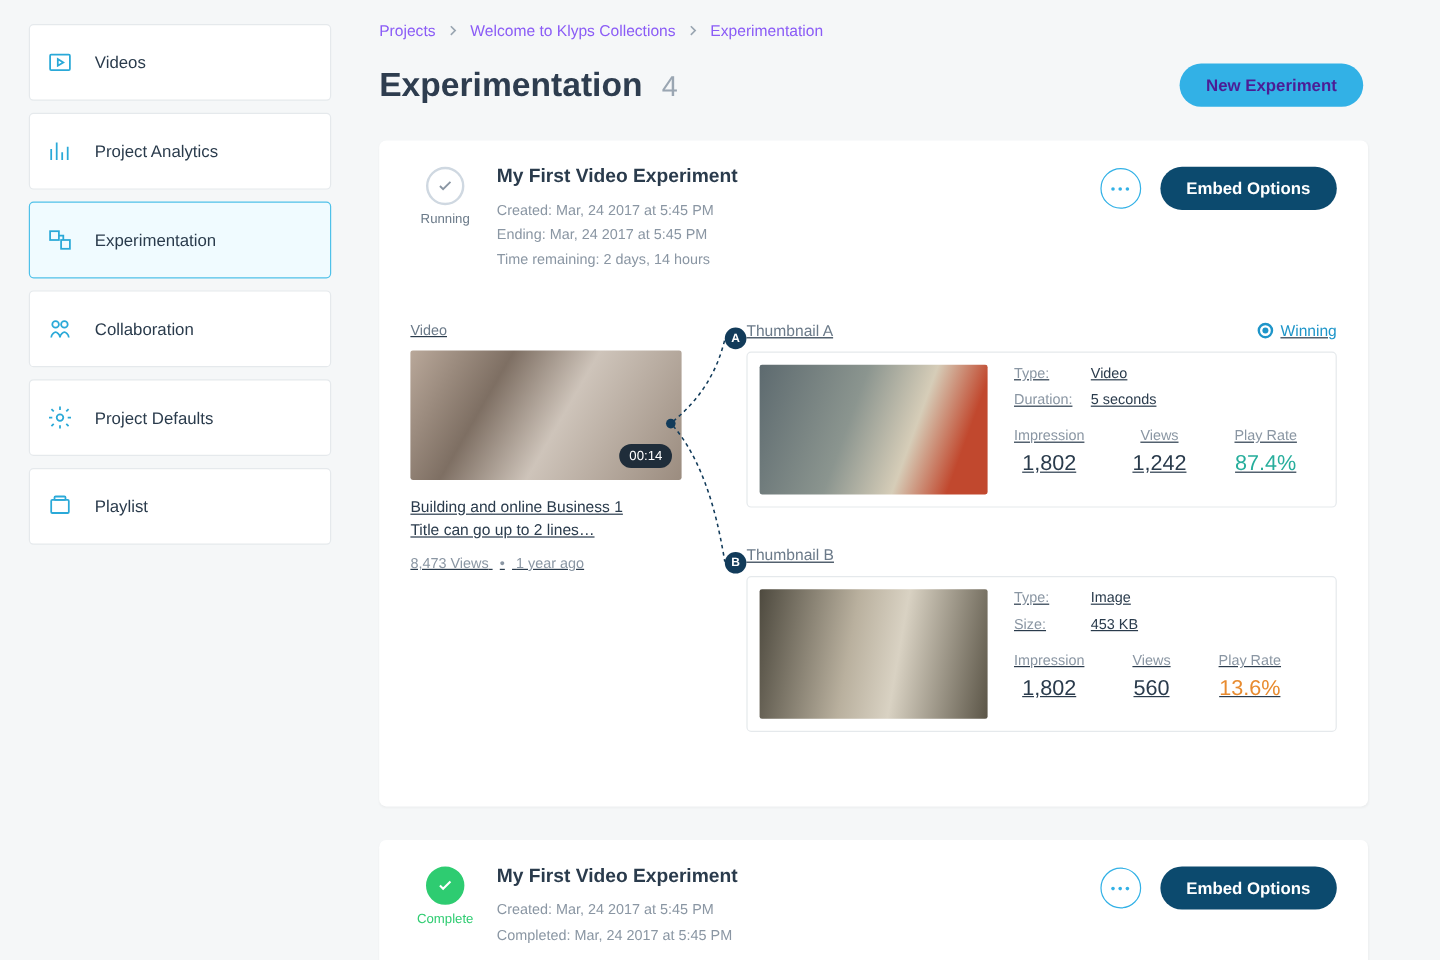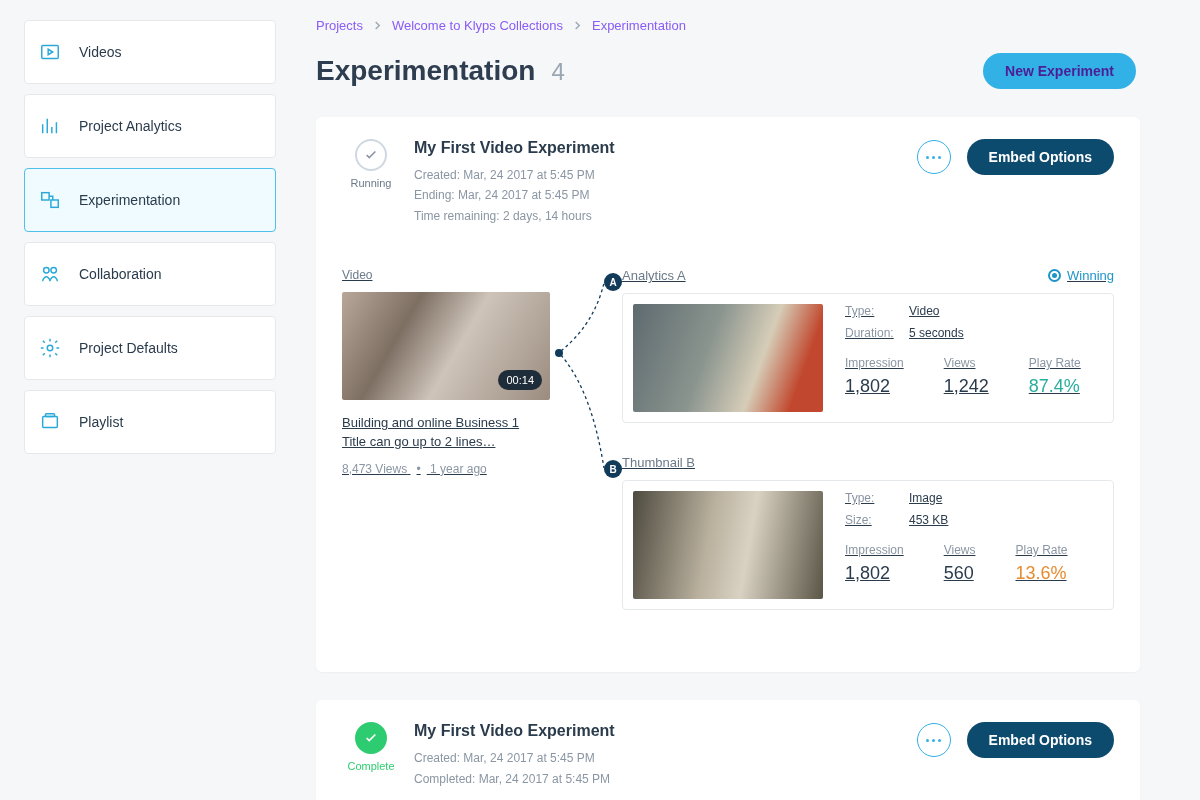--- a/index.html
+++ b/index.html
@@ -34,39 +34,39 @@
   .status-text { font-size:11px; color:#6b7a89; }
   .status-text.complete { color:#2ecc71; }
   .exp-meta { flex:1; padding-left:14px;}
   .exp-meta h3 { font-size:16px; color:#2a3b4c; font-weight:600; margin-bottom:8px;}
   .exp-meta .line { font-size:12px; color:#8a96a3; line-height:1.7;}
   .head-actions { display:flex; align-items:center; gap:16px; }
   .card-body { padding:24px 26px 30px; position:relative;text-decoration:underline; }
   .split { display:flex; gap:0; align-items:flex-start;}
   .vcol { width:220px; position:relative;}
   .vcol h5 { font-size:12px; color:#6b7a89; margin-bottom:10px; font-weight:500;}
-  .thumb-lg { width:208px; height:108px; border-radius:2px; position:relative; overflow:hidden;}
+  .thumb-lg { width:226px; height:108px; border-radius:2px; position:relative; overflow:hidden;}
   .time-pill { position:absolute; right:8px; bottom:10px; background:#1f2d3a; color:#fff; font-size:11px; padding:4px 8px; border-radius:999px;}
   .vtitle { font-size:13px; color:#2a3b4c; margin-top:14px; line-height:1.45; width:185px;}
   .vmeta { font-size:12px; color:#8a96a3; margin-top:10px;}
   .vmeta .dot { padding:0 6px;}
   .connector { width:60px; position:relative;}
   .connector svg { position:absolute; left:-8px; top:-50px; }
   .variants { flex:1; }
   .var-head { display:flex; align-items:center; justify-content:space-between; font-size:13px; color:#6b7a89; margin-bottom:10px;}
   .win-pill { display:flex; align-items:center; gap:6px; color:#1e95c9; font-size:13px;}
   .win-pill .ring { width:13px; height:13px; border:2px solid #1e95c9; border-radius:50%; position:relative;}
   .win-pill .ring::after { content:''; position:absolute; inset:2px; background:#1e95c9; border-radius:50%;}
   .var-card { display:flex; border:1px solid #e5e9ec; border-radius:4px; padding:10px; margin-bottom:32px; background:#fff;}
   .var-thumb { width:190px; height:108px; border-radius:2px; flex:0 0 auto;}
   .var-info { padding-left:22px; flex:1;}
   .kv { display:flex; font-size:12px; margin-bottom:8px;}
   .kv .k { width:64px; color:#8a96a3;}
   .kv .v { color:#2a3b4c;}
-  .stats { display:flex; gap:40px; margin-top:16px;}
+  .stats { display:flex; gap:40px; margin-top:16px;text-align:center;}
   .stat .lab { font-size:12px; color:#8a96a3; margin-bottom:6px;}
   .stat .val { font-size:18px; color:#2a3b4c; font-weight:500;}
   .stat .val.good { color:#27ae9c;}
   .stat .val.bad { color:#e88b2f;}
   .node { position:absolute; width:18px; height:18px; border-radius:50%; background:#123b5a; color:#fff; font-size:10px; font-weight:600; display:flex; align-items:center; justify-content:center;}
   
   .photo1 { background:linear-gradient(120deg,#b9a89a 0%,#7e6f63 30%,#cec4ba 55%, #9b8c7f 100%); }
   .photo2 { background:linear-gradient(110deg,#5d6a6f 0%, #8b958f 40%, #d6cdb8 65%, #c1482e 85%); }
   .photo3 { background:linear-gradient(100deg,#4e4a3f 0%, #b9b09e 40%, #d9d2c3 60%, #5b5547 100%); }
 </style>
@@ -198,21 +198,21 @@
               <circle cx="5" cy="135" r="4" fill="#123b5a"></circle>
               <path d="M7 133 C 35 110, 45 85, 50 65" stroke="#123b5a" stroke-width="1.3" stroke-dasharray="3 3" fill="none"></path>
               <path d="M7 137 C 35 170, 45 220, 50 250" stroke="#123b5a" stroke-width="1.3" stroke-dasharray="3 3" fill="none"></path>
             </svg>
             <div class="node" style="left:42px; top:5px;">A</div>
             <div class="node" style="left:42px; top:192px;">B</div>
           </div>
           <div class="variants">
 
             <div class="var-head">
-              <span>Analytics A</span>
+              <span>Thumbnail A</span>
               <span class="win-pill">
                 <span class="ring"></span>
                 <span>Winning</span>
               </span>
             </div>
             <div class="var-card">
               <div class="var-thumb photo2"></div>
               <div class="var-info">
                 <div class="kv">
                     <span class="k">Type:</span>

